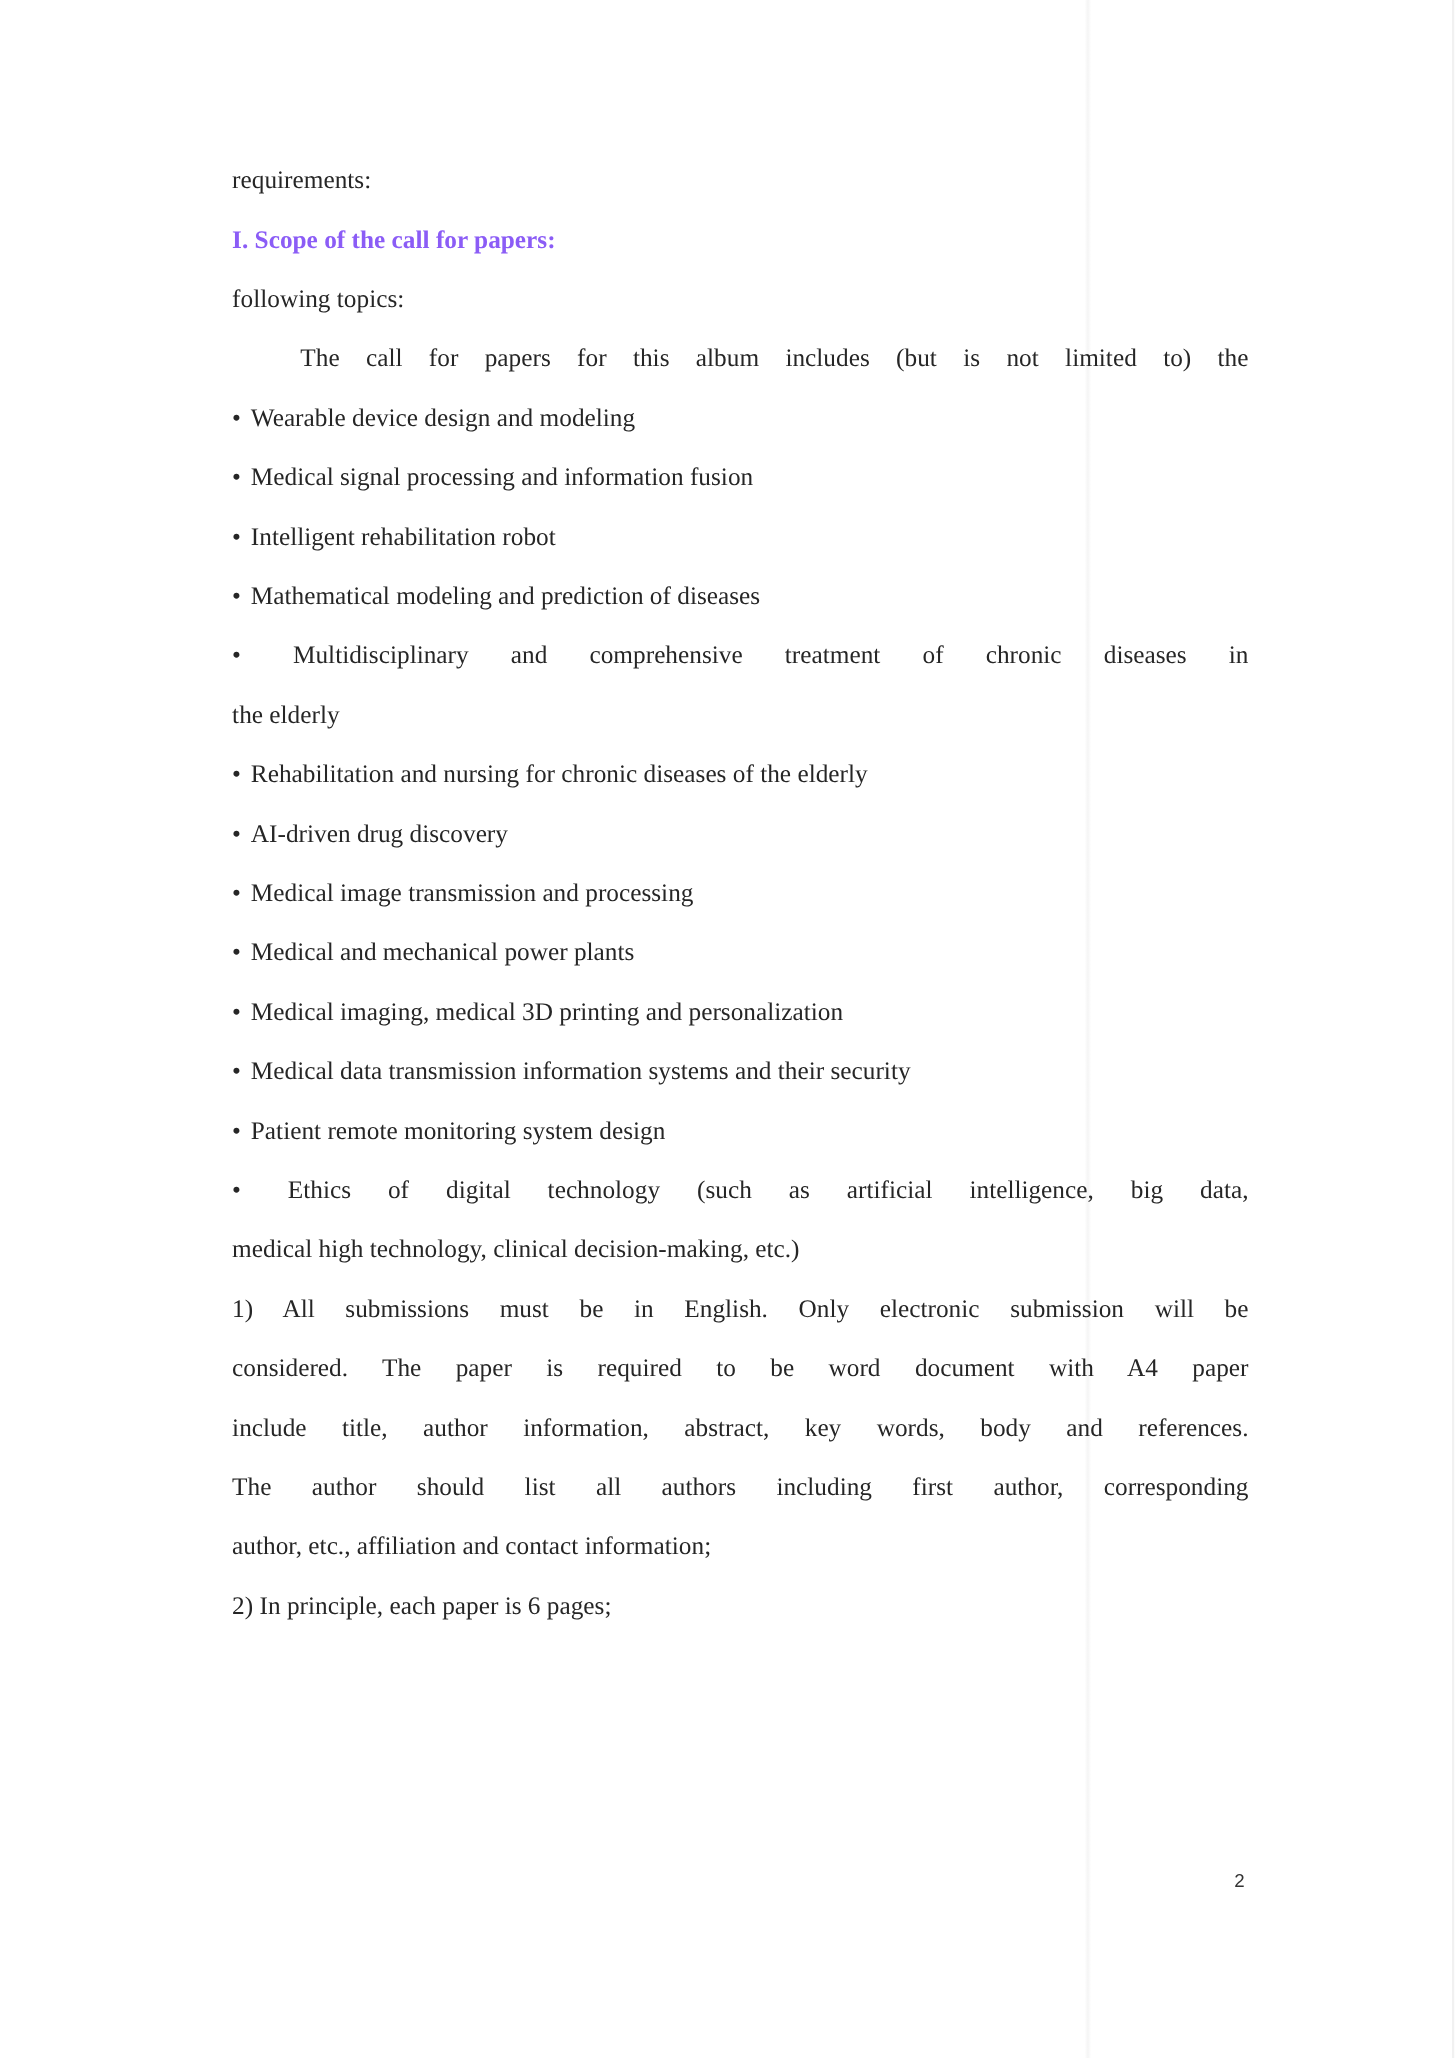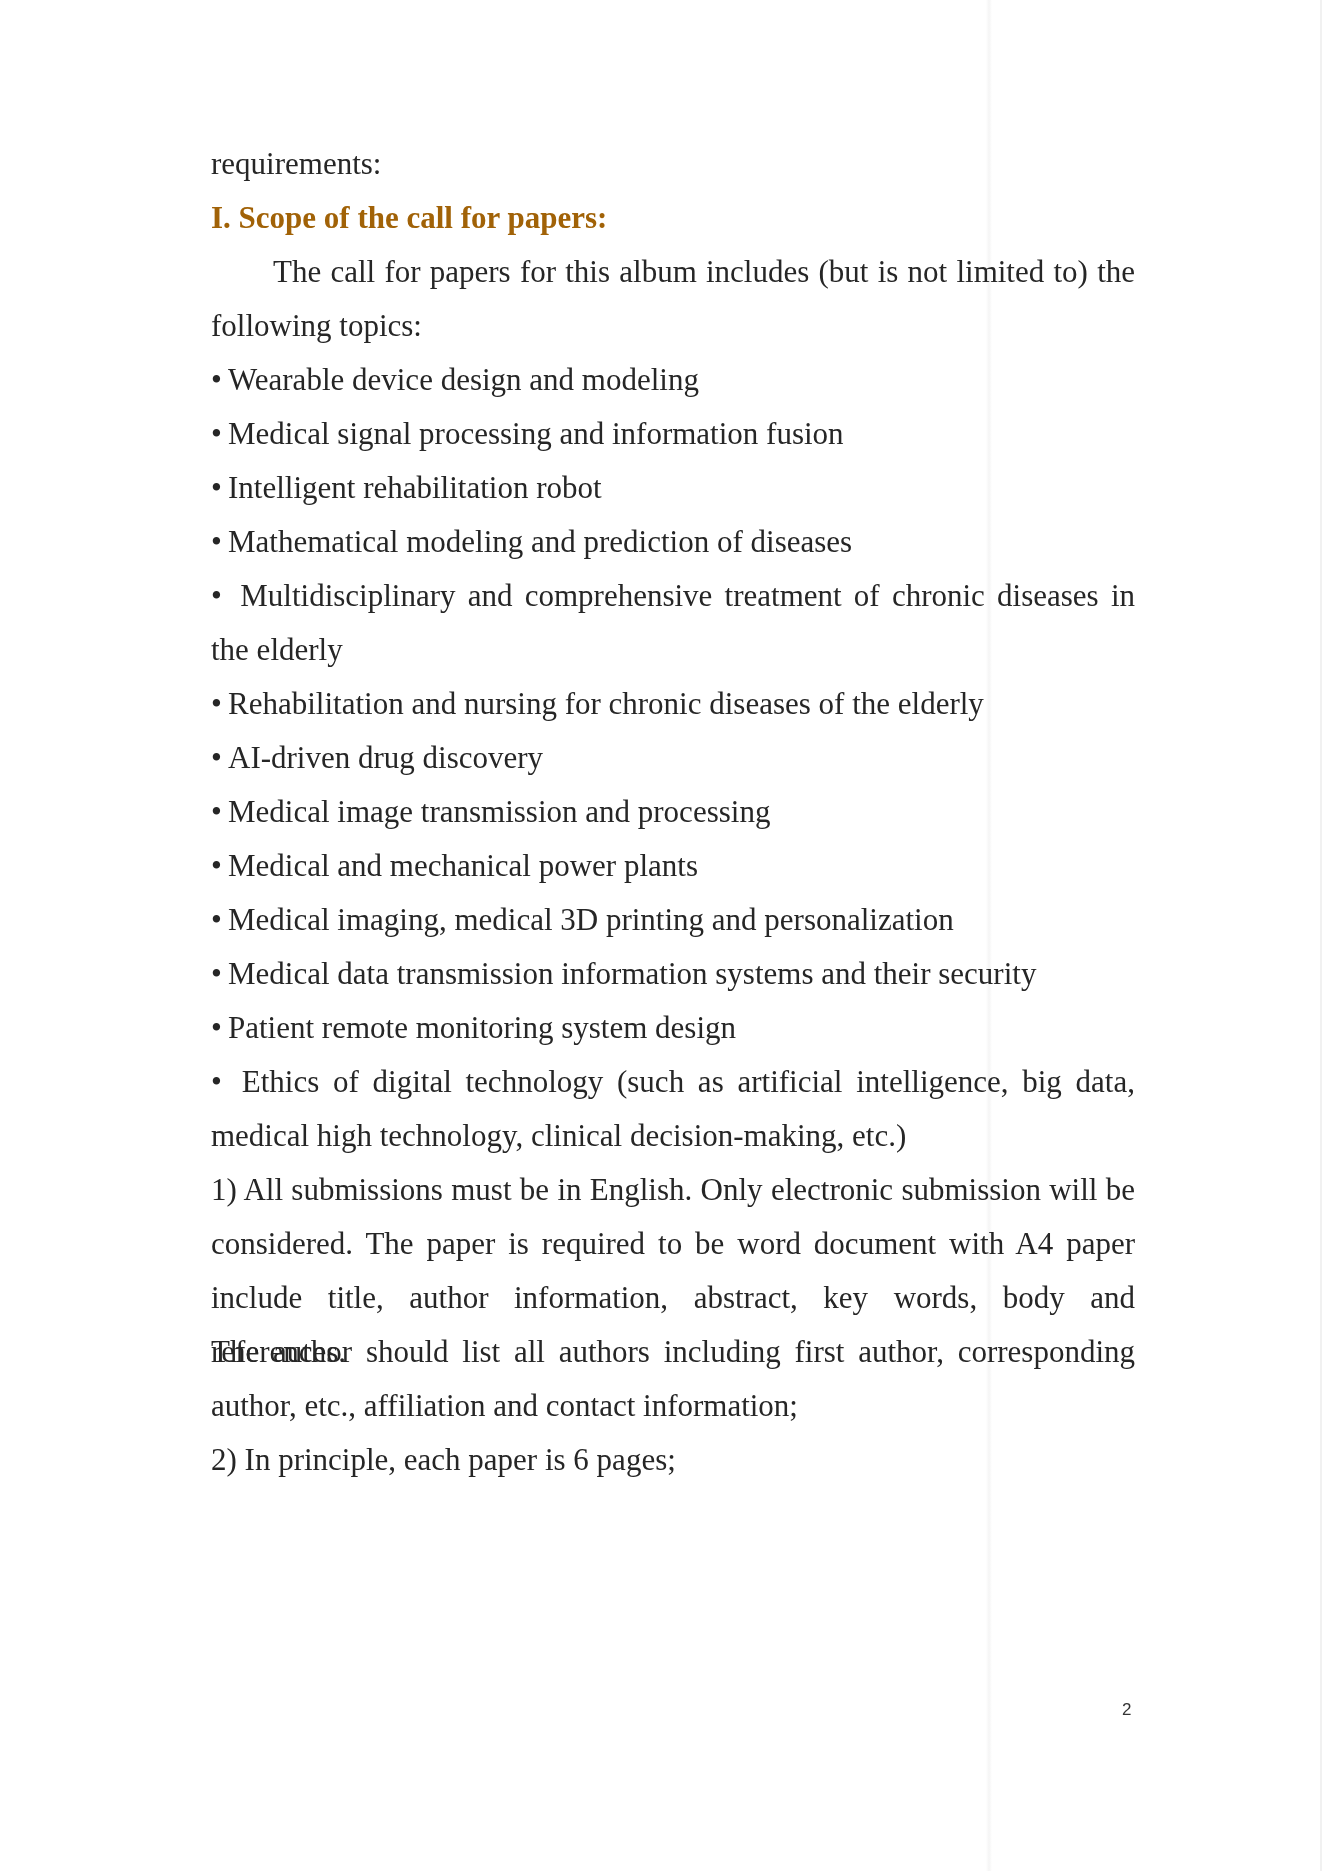--- a/index.html
+++ b/index.html
@@ -35,41 +35,41 @@
     width: 2px;
     height: 1871px;
     background: #f1f1f1;
   }
   .content {
     position: absolute;
     left: 211px;
     top: 137px;
     width: 924px;
     font-family: "Liberation Serif", "DejaVu Serif", serif;
-    font-size: 31px;
+    font-size: 23px;
     color: #262626;
   }
   .line {
     display: block;
     height: 54px;
     line-height: 54px;
     white-space: nowrap;
     overflow: visible;
   }
   .line.just {
     text-align: justify;
     text-align-last: justify;
     white-space: normal;
   }
   .line.indent {
     padding-left: 62px;
   }
   .heading {
     font-weight: bold;
-    color: #a16207;
+    color: #8b5cf6;
   }
   .bullet-dot {
     display: inline-block;
     width: 17px;
   }
   .page-number {
     position: absolute;
     left: 1122px;
     top: 1700px;
     font-family: "Liberation Sans", "DejaVu Sans", sans-serif;
@@ -82,22 +82,22 @@
 
 <div class="page">
   <div class="scan-line" style="left:986px;"></div>
   <div class="scan-edge"></div>
 
   <div class="content">
 
     <span class="line">requirements:</span>
 
     <span class="line heading">I. Scope of the call for papers:</span>
+    <span class="line">following topics:</span>
     <span class="line just indent">The call for papers for this album includes (but is not limited to) the</span>
-    <span class="line">following topics:</span>
 
     <div>
       <span class="line"><span class="bullet-dot">•</span><span>Wearable device design and modeling</span></span>
       <span class="line"><span class="bullet-dot">•</span><span>Medical signal processing and information fusion</span></span>
       <span class="line"><span class="bullet-dot">•</span><span>Intelligent rehabilitation robot</span></span>
       <span class="line"><span class="bullet-dot">•</span><span>Mathematical modeling and prediction of diseases</span></span>
 
       <span class="line just"><span class="bullet-dot">•</span> <span>Multidisciplinary and comprehensive treatment of chronic diseases in</span></span>
       <span class="line">the elderly</span>
 

